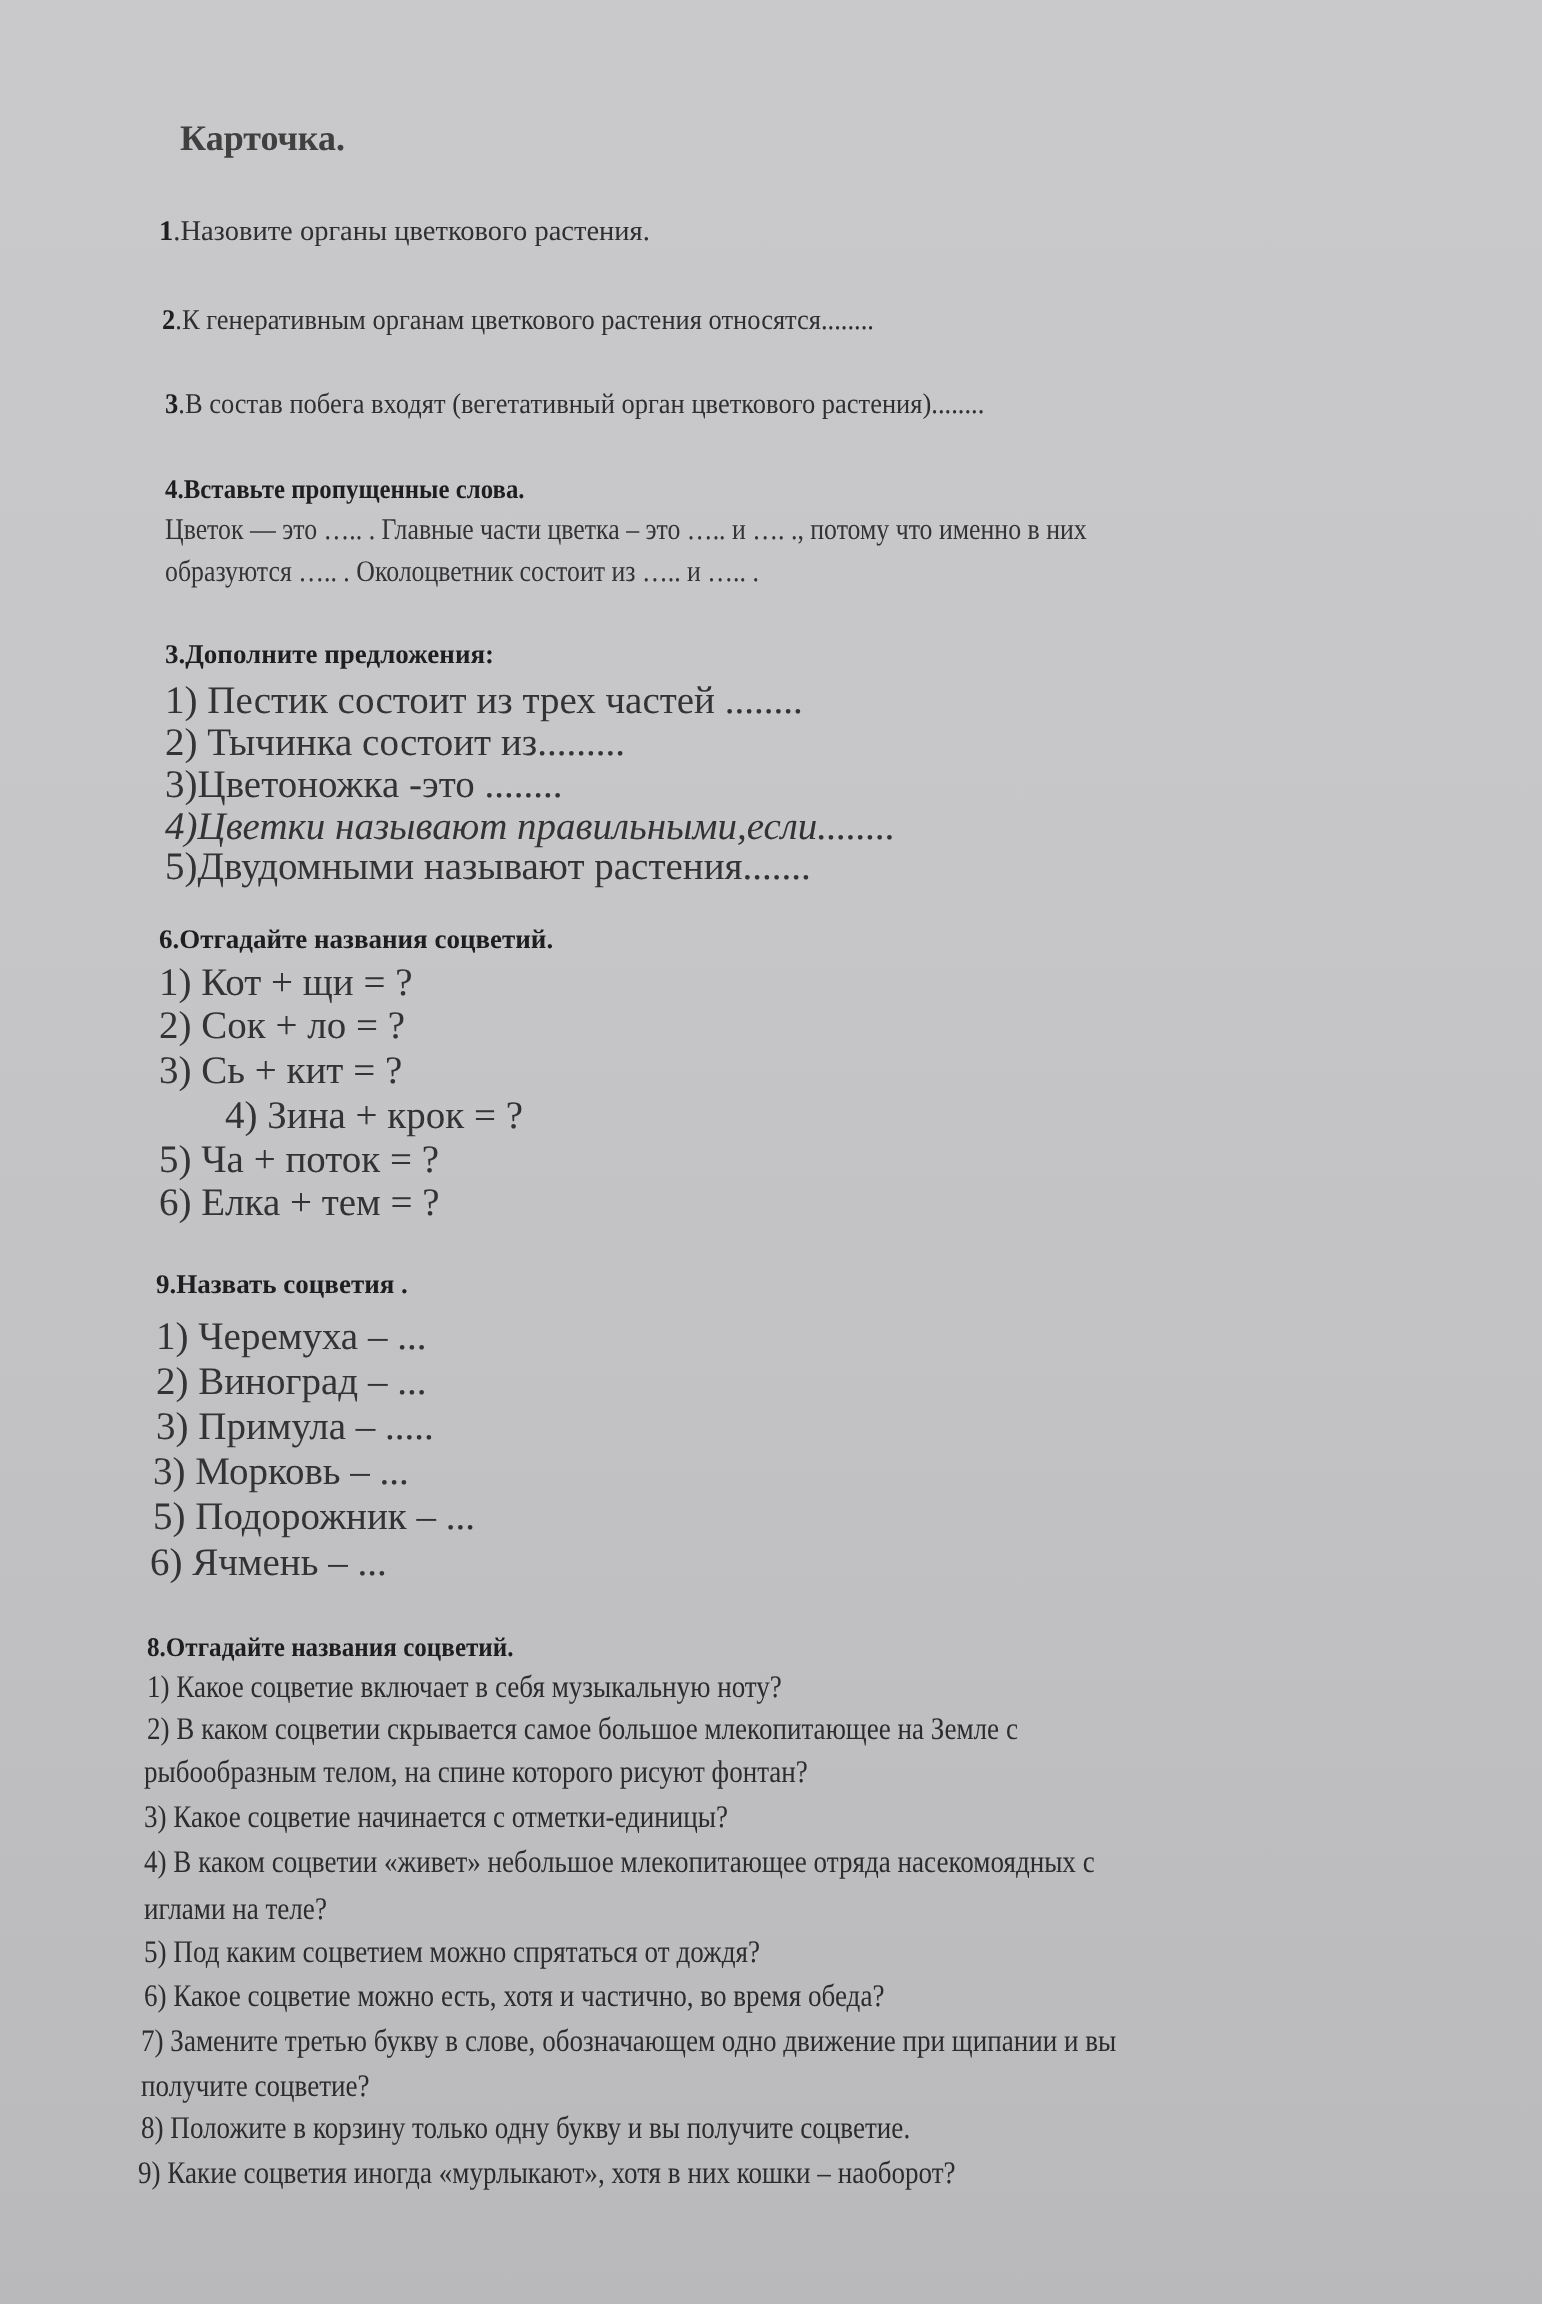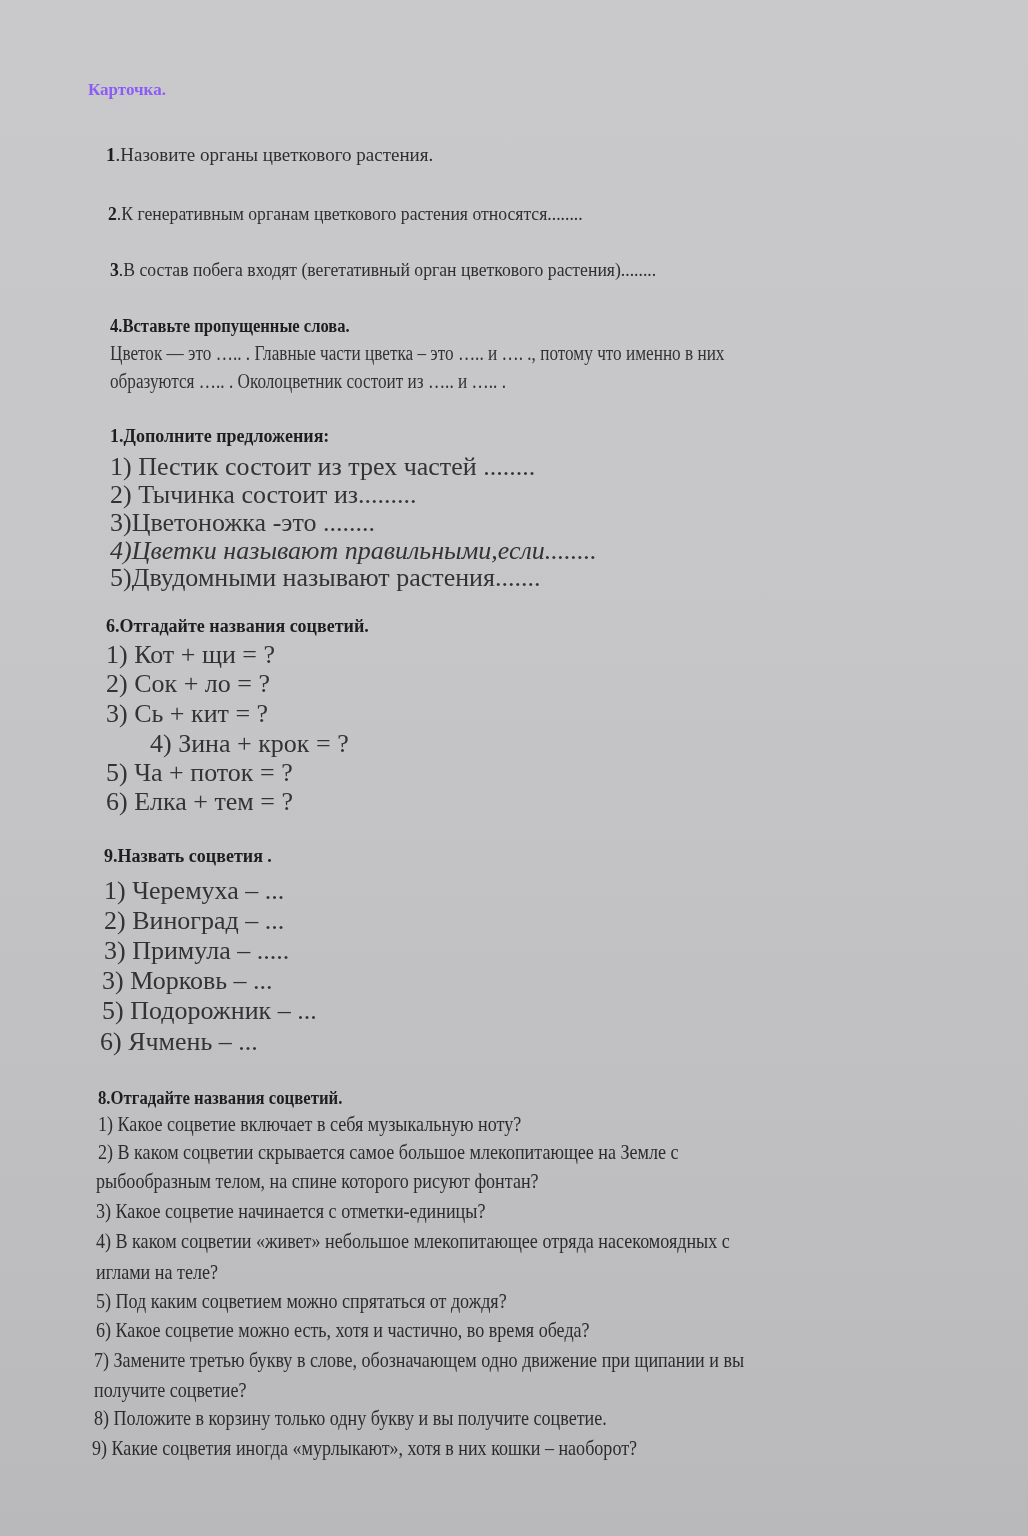--- a/index.html
+++ b/index.html
@@ -15,24 +15,24 @@
       color: #2a2a2c;
       position: relative;
     }
     .page {
       position: absolute;
       left: 0; top: 0;
       width: 1028px; height: 1536px;
     }
     .title {
       position: absolute;
-      left: 88px; top: 80px;
-      font-size: 17px;
+      left: 120px; top: 80px;
+      font-size: 24px;
       font-weight: bold;
-      color: #8b5cf6;
+      color: #404040;
     }
     .q {
       position: absolute;
       font-size: 19px;
       white-space: nowrap;
       color: #2f2f31;
     }
     .q .num { font-weight: bold; color: #1e1e20; }
     .heading {
       position: absolute;
@@ -82,21 +82,21 @@
   </div>
 
   <div class="q" style="left:110px; top:259px; transform:scaleX(0.93); transform-origin:left top;">
     <span class="num">3</span><span>.В состав побега входят (вегетативный орган цветкового растения)........</span>
   </div>
 
   <div class="heading" style="left:110px; top:316px; transform:scaleX(0.92); transform-origin:left top;">4.Вставьте пропущенные слова.</div>
   <div class="line cond" style="left:110px; top:342px; font-size:20px;">Цветок — это ….. . Главные части цветка – это ….. и …. ., потому что именно в них</div>
   <div class="line cond" style="left:110px; top:370px; font-size:20px;">образуются ….. . Околоцветник состоит из ….. и ….. .</div>
 
-  <div class="heading" style="left:110px; top:426px;">1.Дополните предложения:</div>
+  <div class="heading" style="left:110px; top:426px;">3.Дополните предложения:</div>
   <div class="list-item" style="left:110px; top:452px;">1) Пестик состоит из трех частей ........</div>
   <div class="list-item" style="left:110px; top:480px;">2) Тычинка состоит из.........</div>
   <div class="list-item" style="left:110px; top:508px;">3)Цветоножка -это ........</div>
   <div class="list-item" style="left:110px; top:536px;font-style:italic;">4)Цветки называют правильными,если........</div>
   <div class="list-item" style="left:110px; top:563px;">5)Двудомными называют растения.......</div>
 
   <div class="heading" style="left:106px; top:616px;">6.Отгадайте названия соцветий.</div>
   <div class="list-item" style="left:106px; top:640px;">1) Кот + щи = ?</div>
   <div class="list-item" style="left:106px; top:669px;">2) Сок + ло = ?</div>
   <div class="list-item" style="left:106px; top:699px;">3) Сь + кит = ?</div>

